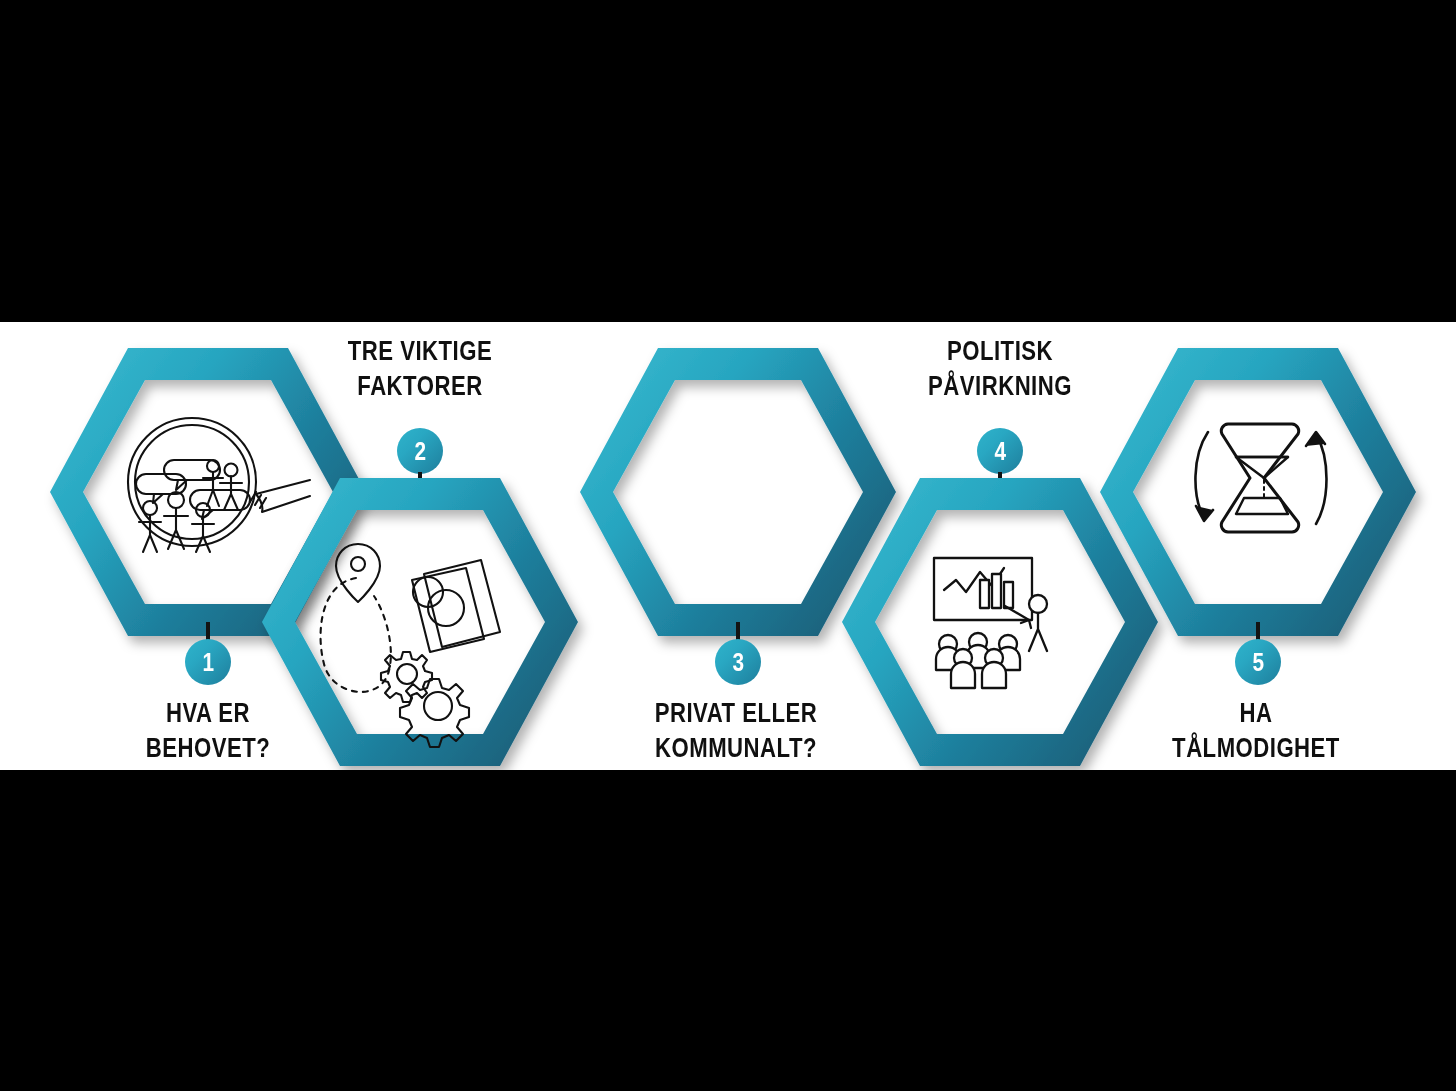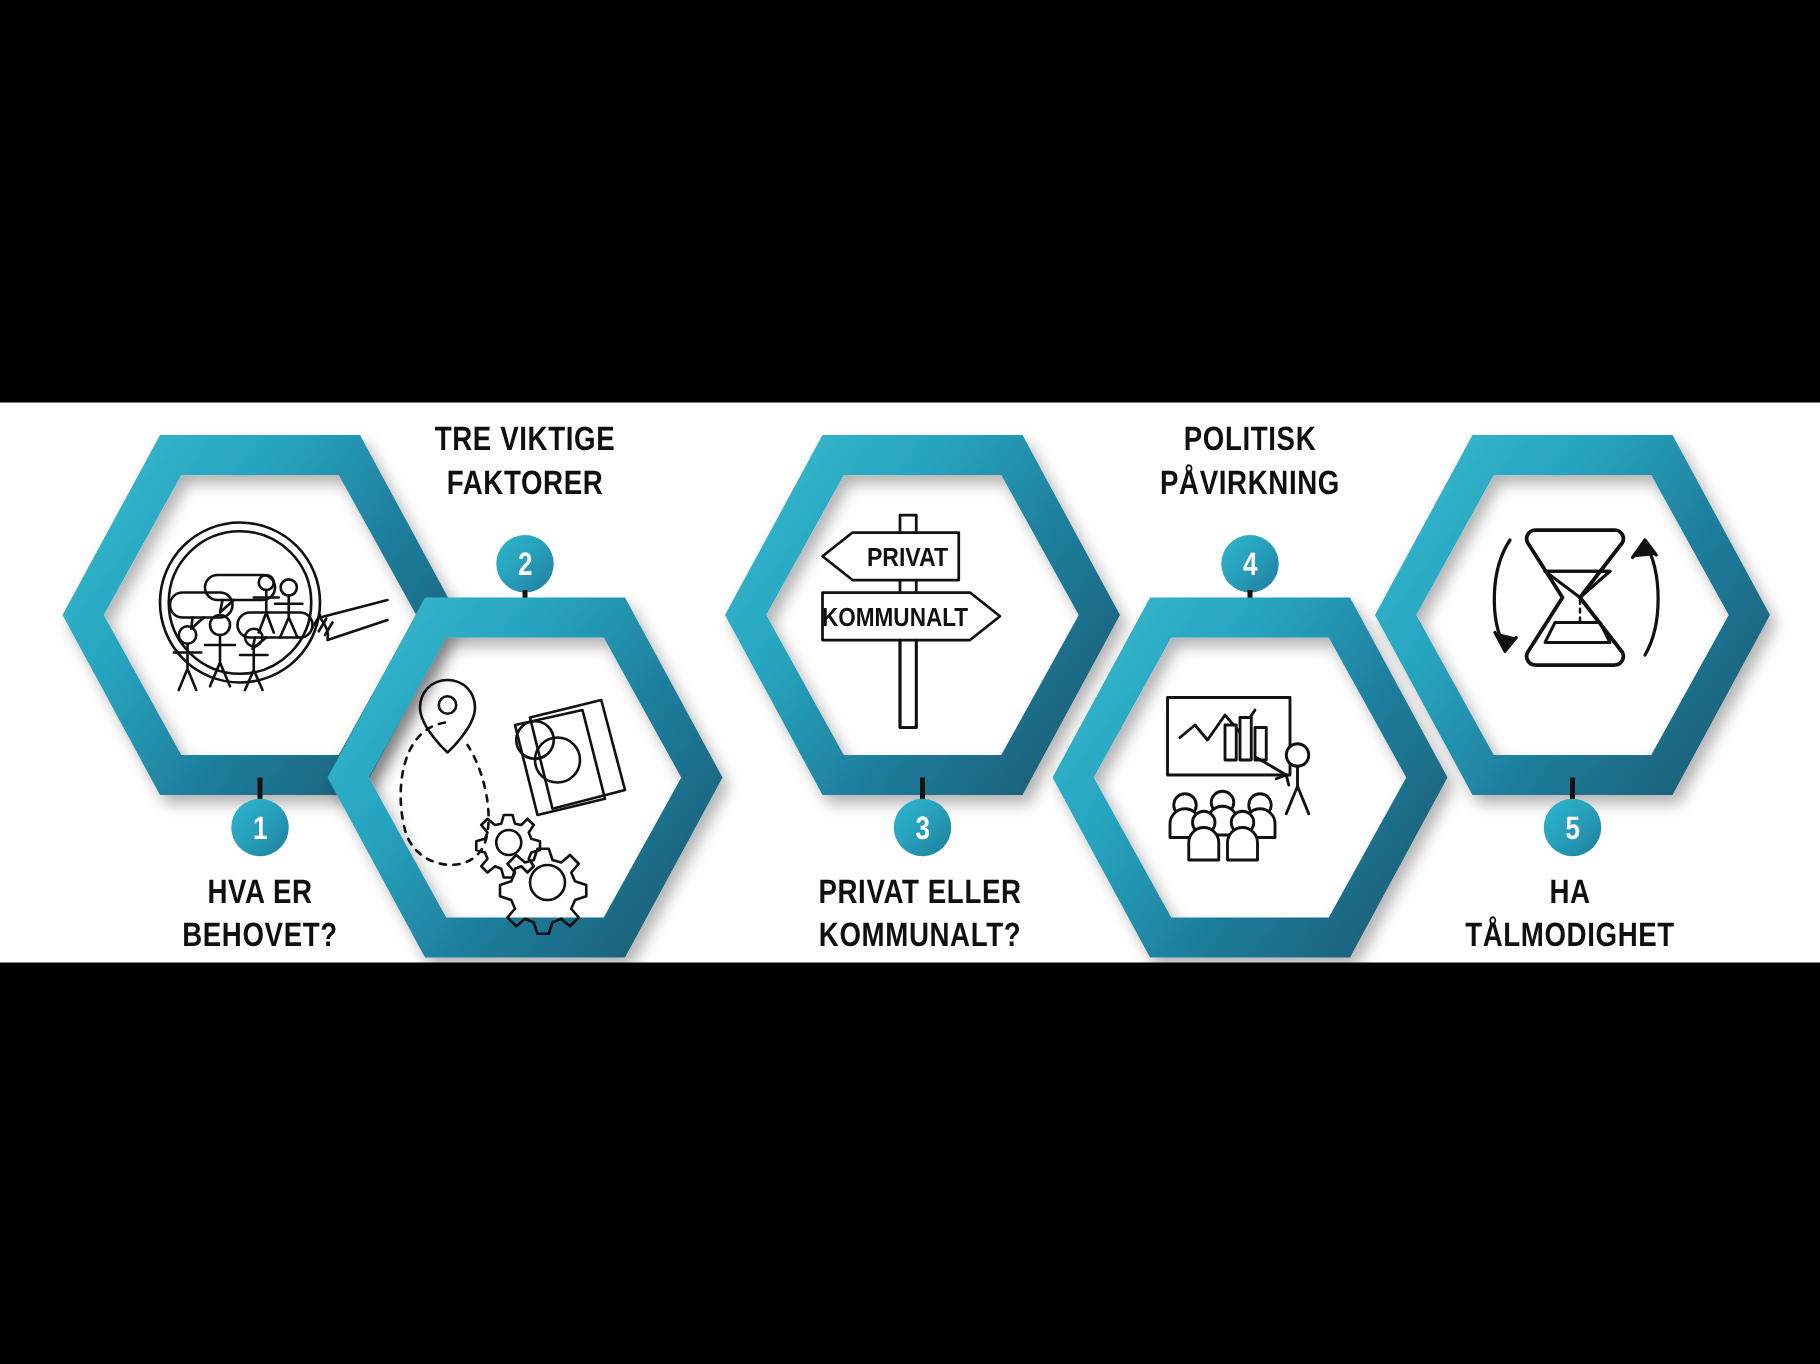--- a/index.html
+++ b/index.html
@@ -173,34 +173,20 @@
               <stop offset="100%" stop-color="#1C5B74"></stop>
             </linearGradient>
             <filter id="sh3" x="-25%" y="-25%" width="160%" height="160%">
               <feDropShadow dx="5" dy="7" stdDeviation="6" flood-color="#000" flood-opacity="0.30"></feDropShadow>
             </filter>
           </defs>
           <path filter="url(#sh3)" fill="url(#hg3)" fill-rule="evenodd" d="M80,6 L240,6 L318,150 L240,294 L80,294 L2,150 Z
                    M97,38 L223,38 L285,150 L223,262 L97,262 L35,150 Z"></path>
         </svg>
 
-        <div class="icon-holder" style="left:74px; top:66px;">
-          <svg width="170" height="180" viewBox="0 0 170 180" fill="none" stroke="#111" stroke-width="2.2" stroke-linecap="round" stroke-linejoin="round">
-
-            <rect x="68" y="4" width="13" height="170" fill="#fff"></rect>
-
-            <path d="M115,18 L115,56 L30,56 L6,37 L30,18 Z" fill="#fff"></path>
-            <text x="74" y="45" text-anchor="middle" font-family="'Liberation Sans Narrow','Liberation Sans',sans-serif" font-weight="700" font-size="21" fill="#111" stroke="none" transform="scale(0.88,1)" transform-origin="74 45">PRIVAT</text>
-
-            <path d="M6,66 L124,66 L148,85 L124,104 L6,104 Z" fill="#fff"></path>
-            <text x="64" y="93" text-anchor="middle" font-family="'Liberation Sans Narrow','Liberation Sans',sans-serif" font-weight="700" font-size="21" fill="#111" stroke="none" transform="scale(0.86,1)" transform-origin="64 93">KOMMUNALT</text>
-
-            <path d="M68,104 L68,174 M81,104 L81,174 M68,174 L81,174"></path>
-          </svg>
-        </div>
       </div>
 
       <div class="stick" style="left:736px; top:300px; height:22px;"></div>
       <div class="badge" style="left:715px; top:317px;">
         <span>3</span>
       </div>
       <div class="caption" style="left:600px; top:374px; width:272px;">PRIVAT ELLER
 KOMMUNALT?</div>
     </div>
 

